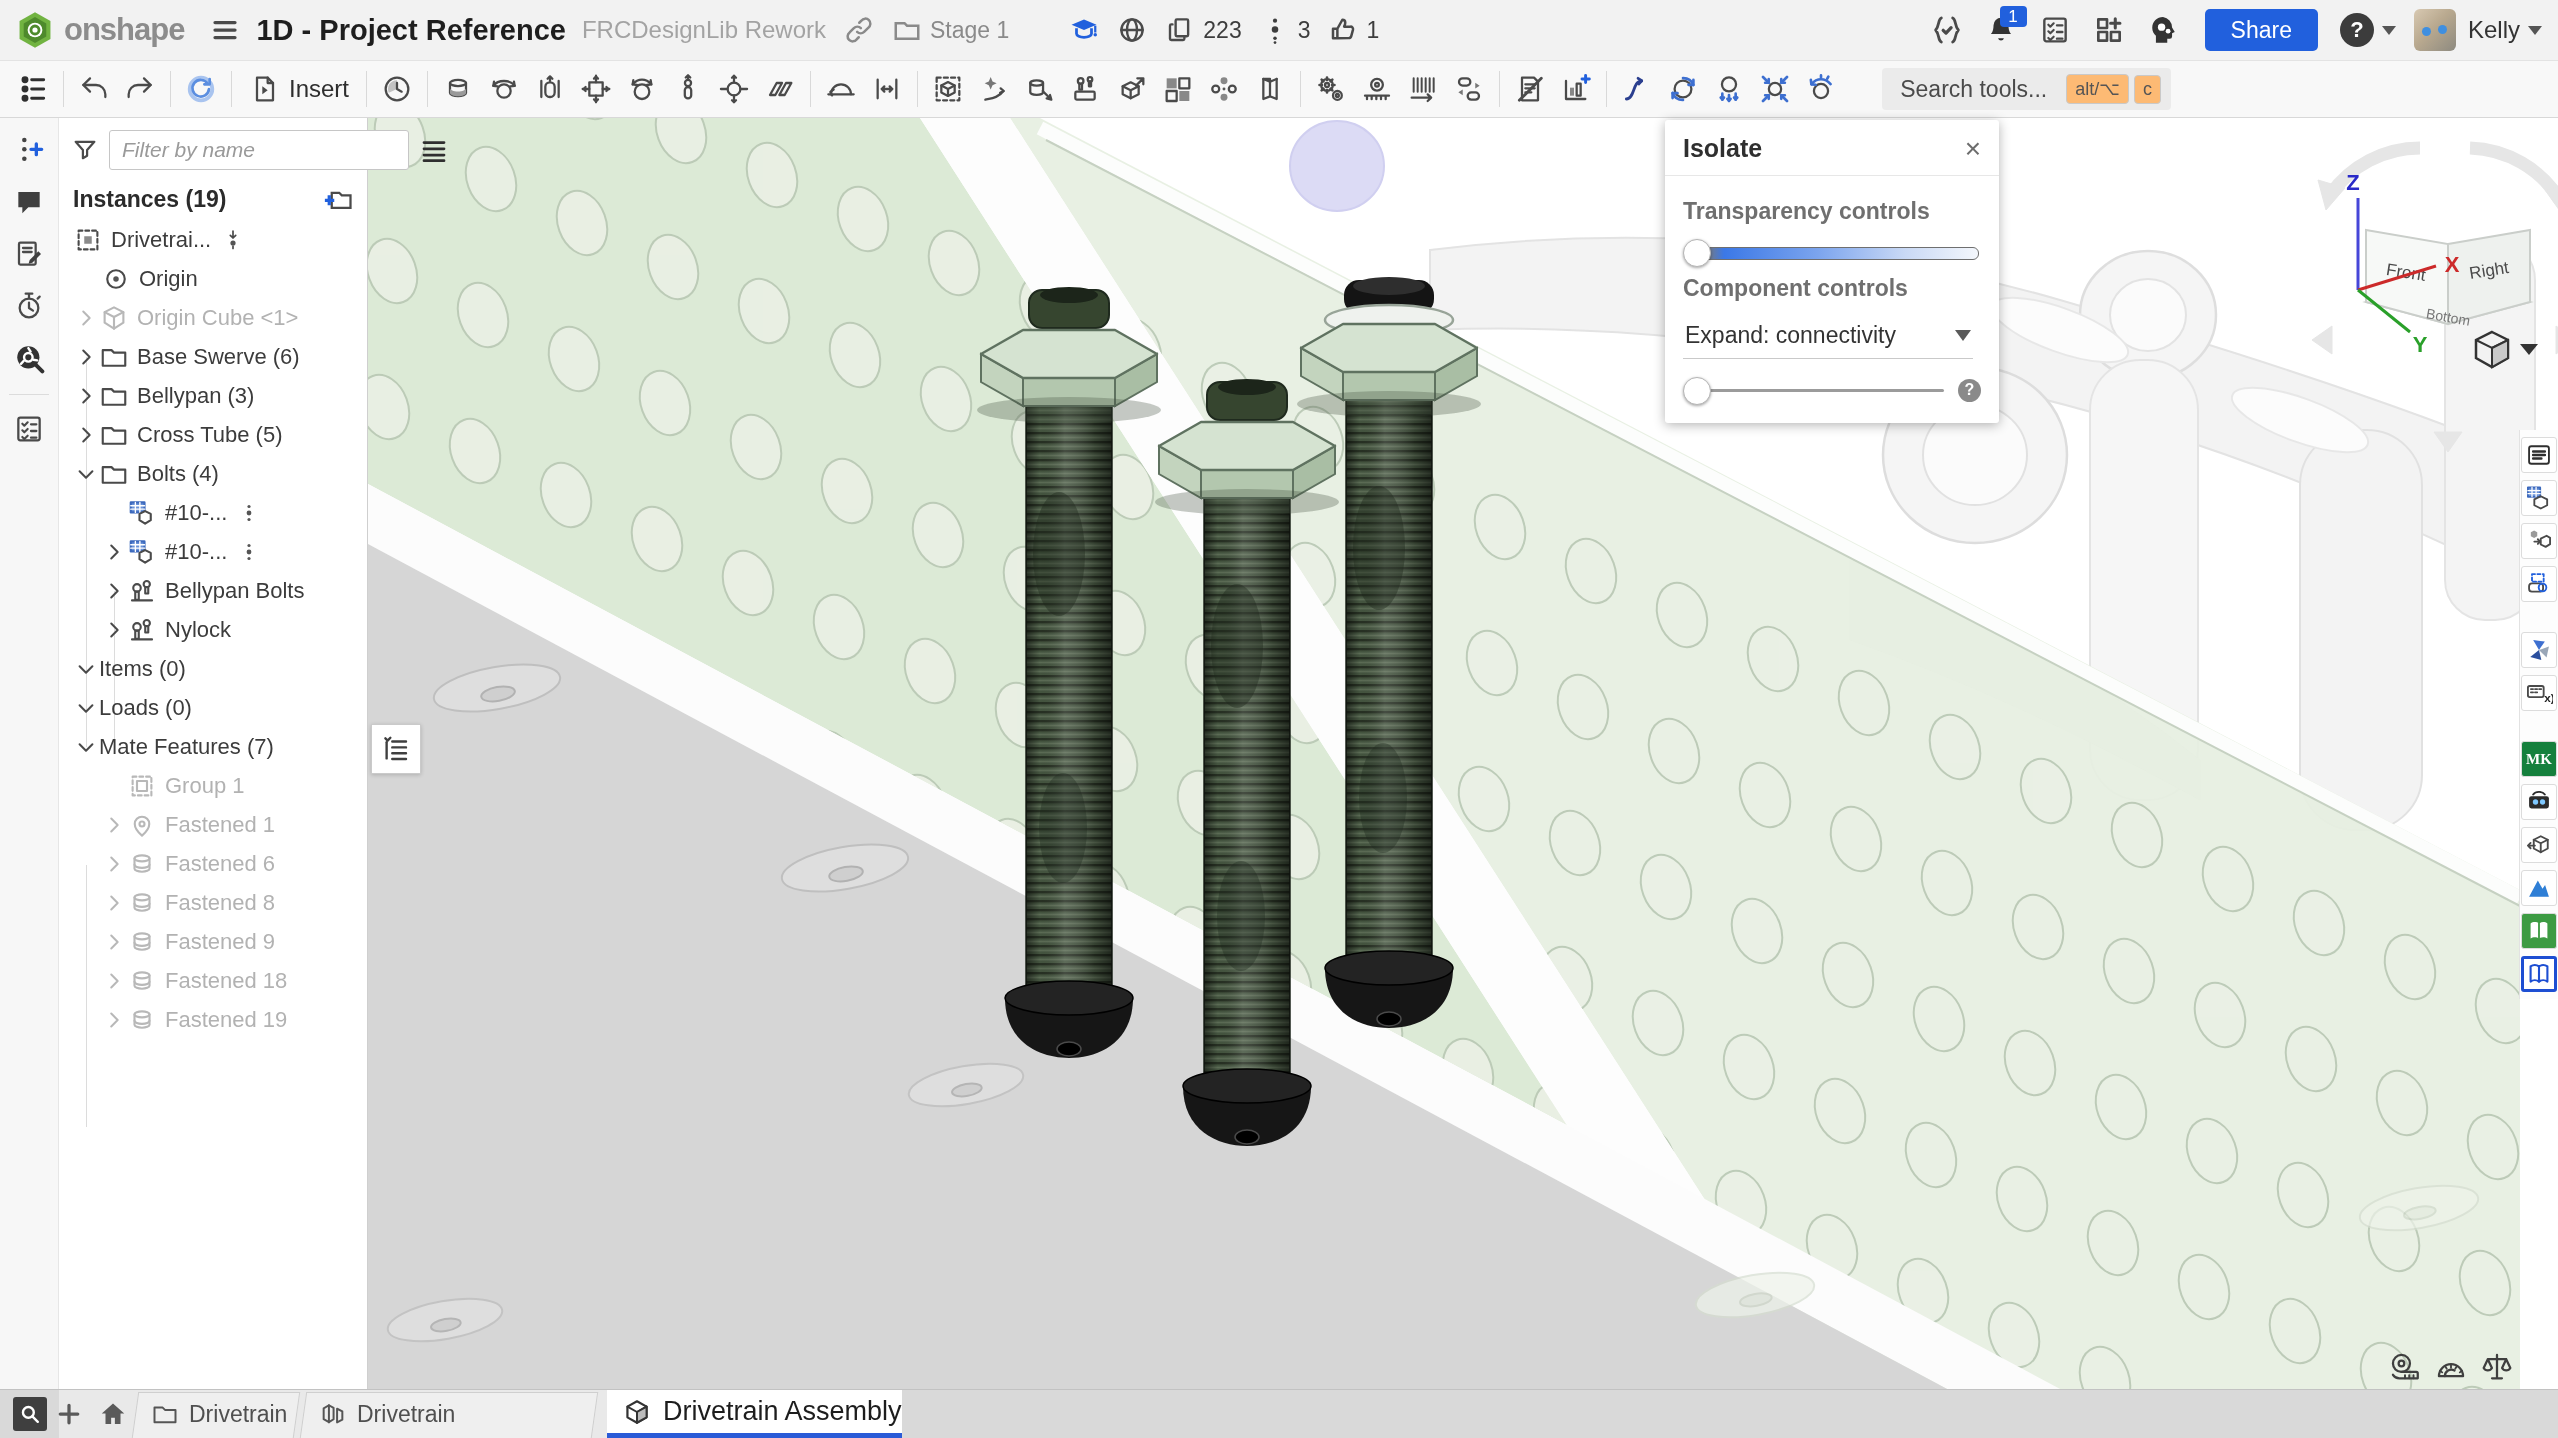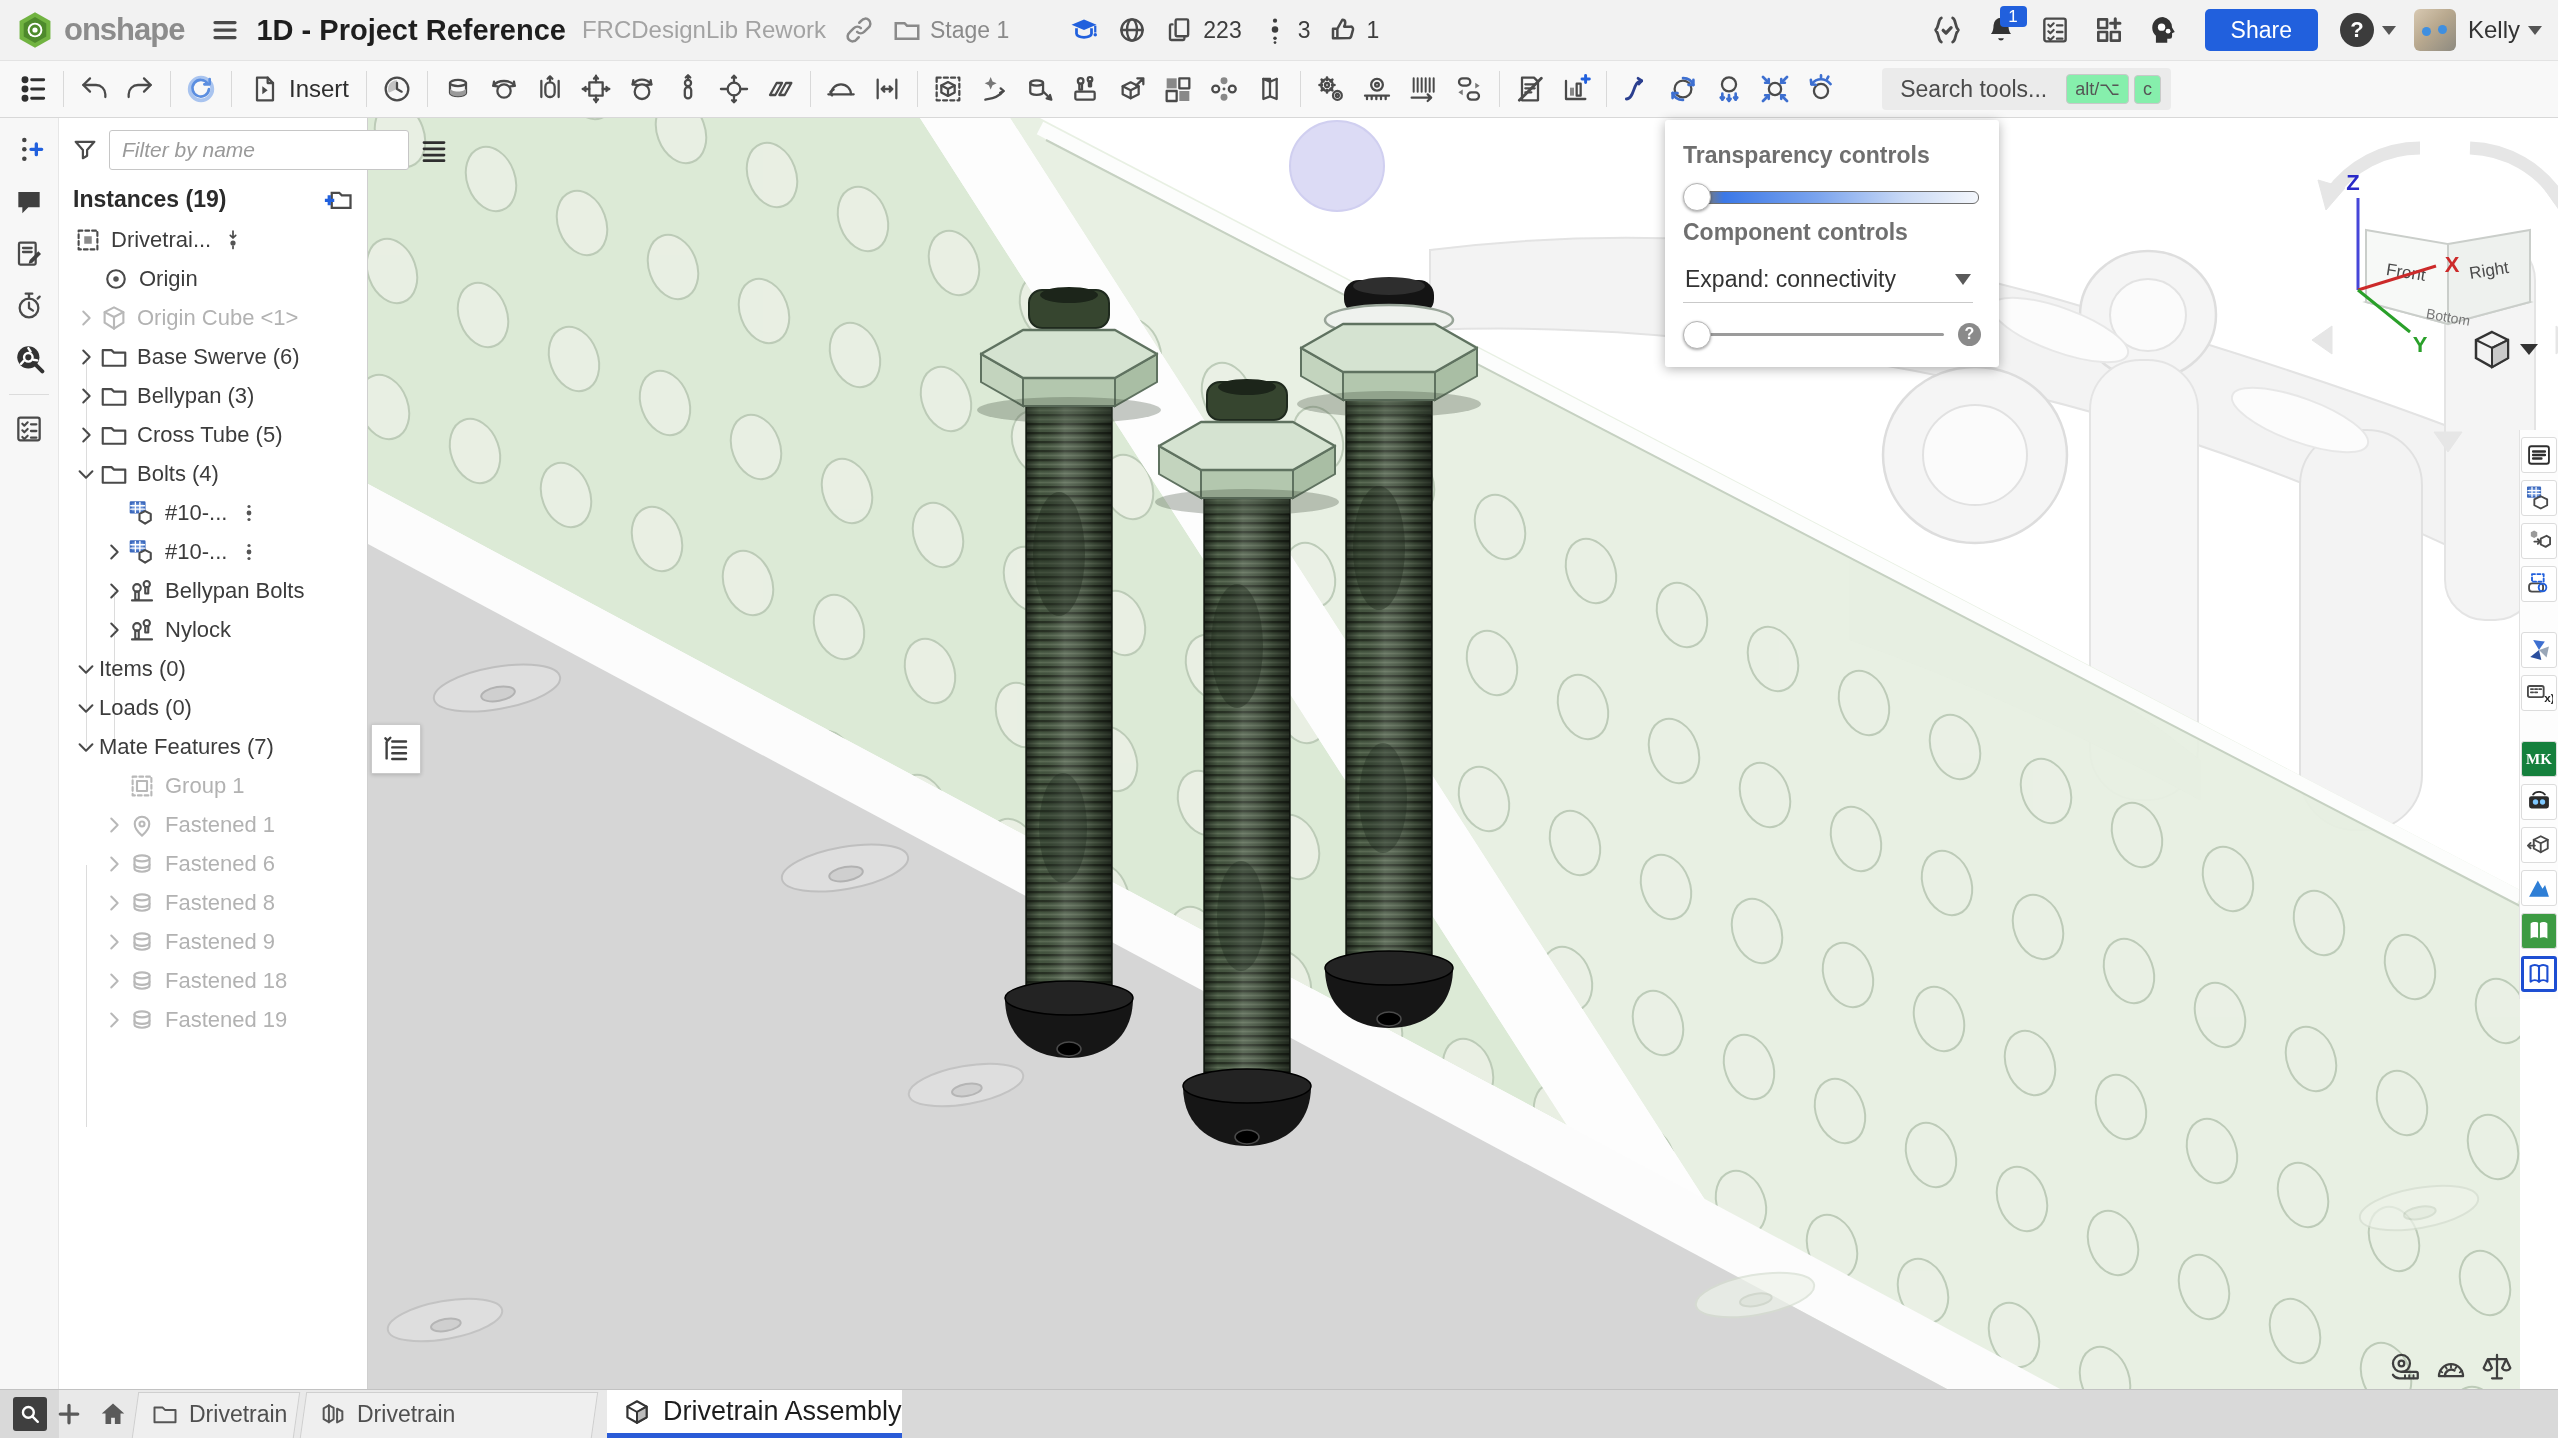--- a/index.html
+++ b/index.html
@@ -35,21 +35,21 @@
     border-bottom:1px solid #d8d8d8;display:flex;align-items:center;padding-left:10px;box-sizing:border-box;z-index:29;overflow:hidden;}
   .tbtn{width:46px;height:46px;border-radius:3px;display:flex;align-items:center;justify-content:center;cursor:pointer;flex:none;}
   .tbtn svg{width:32px;height:32px;}
   .tdivider{width:1px;height:36px;background:#d9d9d9;margin:0 7px;flex:none;}
   #insert-btn{display:flex;align-items:center;height:46px;border-radius:3px;padding:0 10px;cursor:pointer;flex:none;}
   #insert-btn svg{width:32px;height:32px;}
   #insert-label{font-size:24px;color:#2e2e2e;margin-left:8px;}
   #search-tools{position:absolute;right:387px;top:8px;height:42px;background:#ebebeb;border-radius:4px;
     display:flex;align-items:center;padding:0 10px 0 18px;cursor:text;}
   #search-tools-label{font-size:23px;color:#4a4a4a;margin-right:14px;}
-  .kbd{background:#86efac;border:1px solid #c9c9c9;border-radius:4px;font-size:18px;color:#555;
+  .kbd{background:#fdba74;border:1px solid #c9c9c9;border-radius:4px;font-size:18px;color:#555;
     padding:3px 8px;margin-left:5px;}
   
   #leftstrip{position:absolute;left:0;top:118px;width:59px;height:1272px;background:#f7f7f7;
     border-right:1px solid #e6e6e6;z-index:20;display:flex;flex-direction:column;align-items:center;padding-top:10px;box-sizing:border-box;}
   .lsbtn{width:44px;height:44px;margin-bottom:8px;display:flex;align-items:center;justify-content:center;cursor:pointer;border-radius:3px;}
   .lsbtn svg{width:32px;height:32px;}
   .lsdiv{width:40px;height:1px;background:#dcdcdc;margin:6px 0 12px;}
   
   #panel{position:absolute;left:59px;top:118px;width:309px;height:1272px;background:#fff;
     border-right:1px solid #cfcfcf;z-index:20;box-sizing:border-box;}
@@ -1220,20 +1220,24 @@
       </span>
       <span class="mtool">
         <svg class="ic" viewBox="0 0 24 24">
           <path d="M12 3.5v3M5.5 6.5h13M5.5 6.5l-2.9 6.2a3.3 3.3 0 005.8 0zM18.5 6.5l-2.9 6.2a3.3 3.3 0 005.8 0z"></path>
           <path d="M8.5 20h7M12 6.5V20"></path>
         </svg>
       </span>
     </div>
 
 <div id="dialog">
+  <div id="dlg-head">
+    <span id="dlg-title">Isolate</span>
+    <span id="dlg-close">×</span>
+  </div>
   <div id="dlg-body">
     <div class="dlg-section">Transparency controls</div>
     <div class="slider">
       <div id="track1"></div>
       <div class="thumb"></div>
     </div>
     <div class="dlg-section">Component controls</div>
     <div id="select-row">
       <span id="select-value">Expand: connectivity</span>
       <span id="select-caret"></span>

